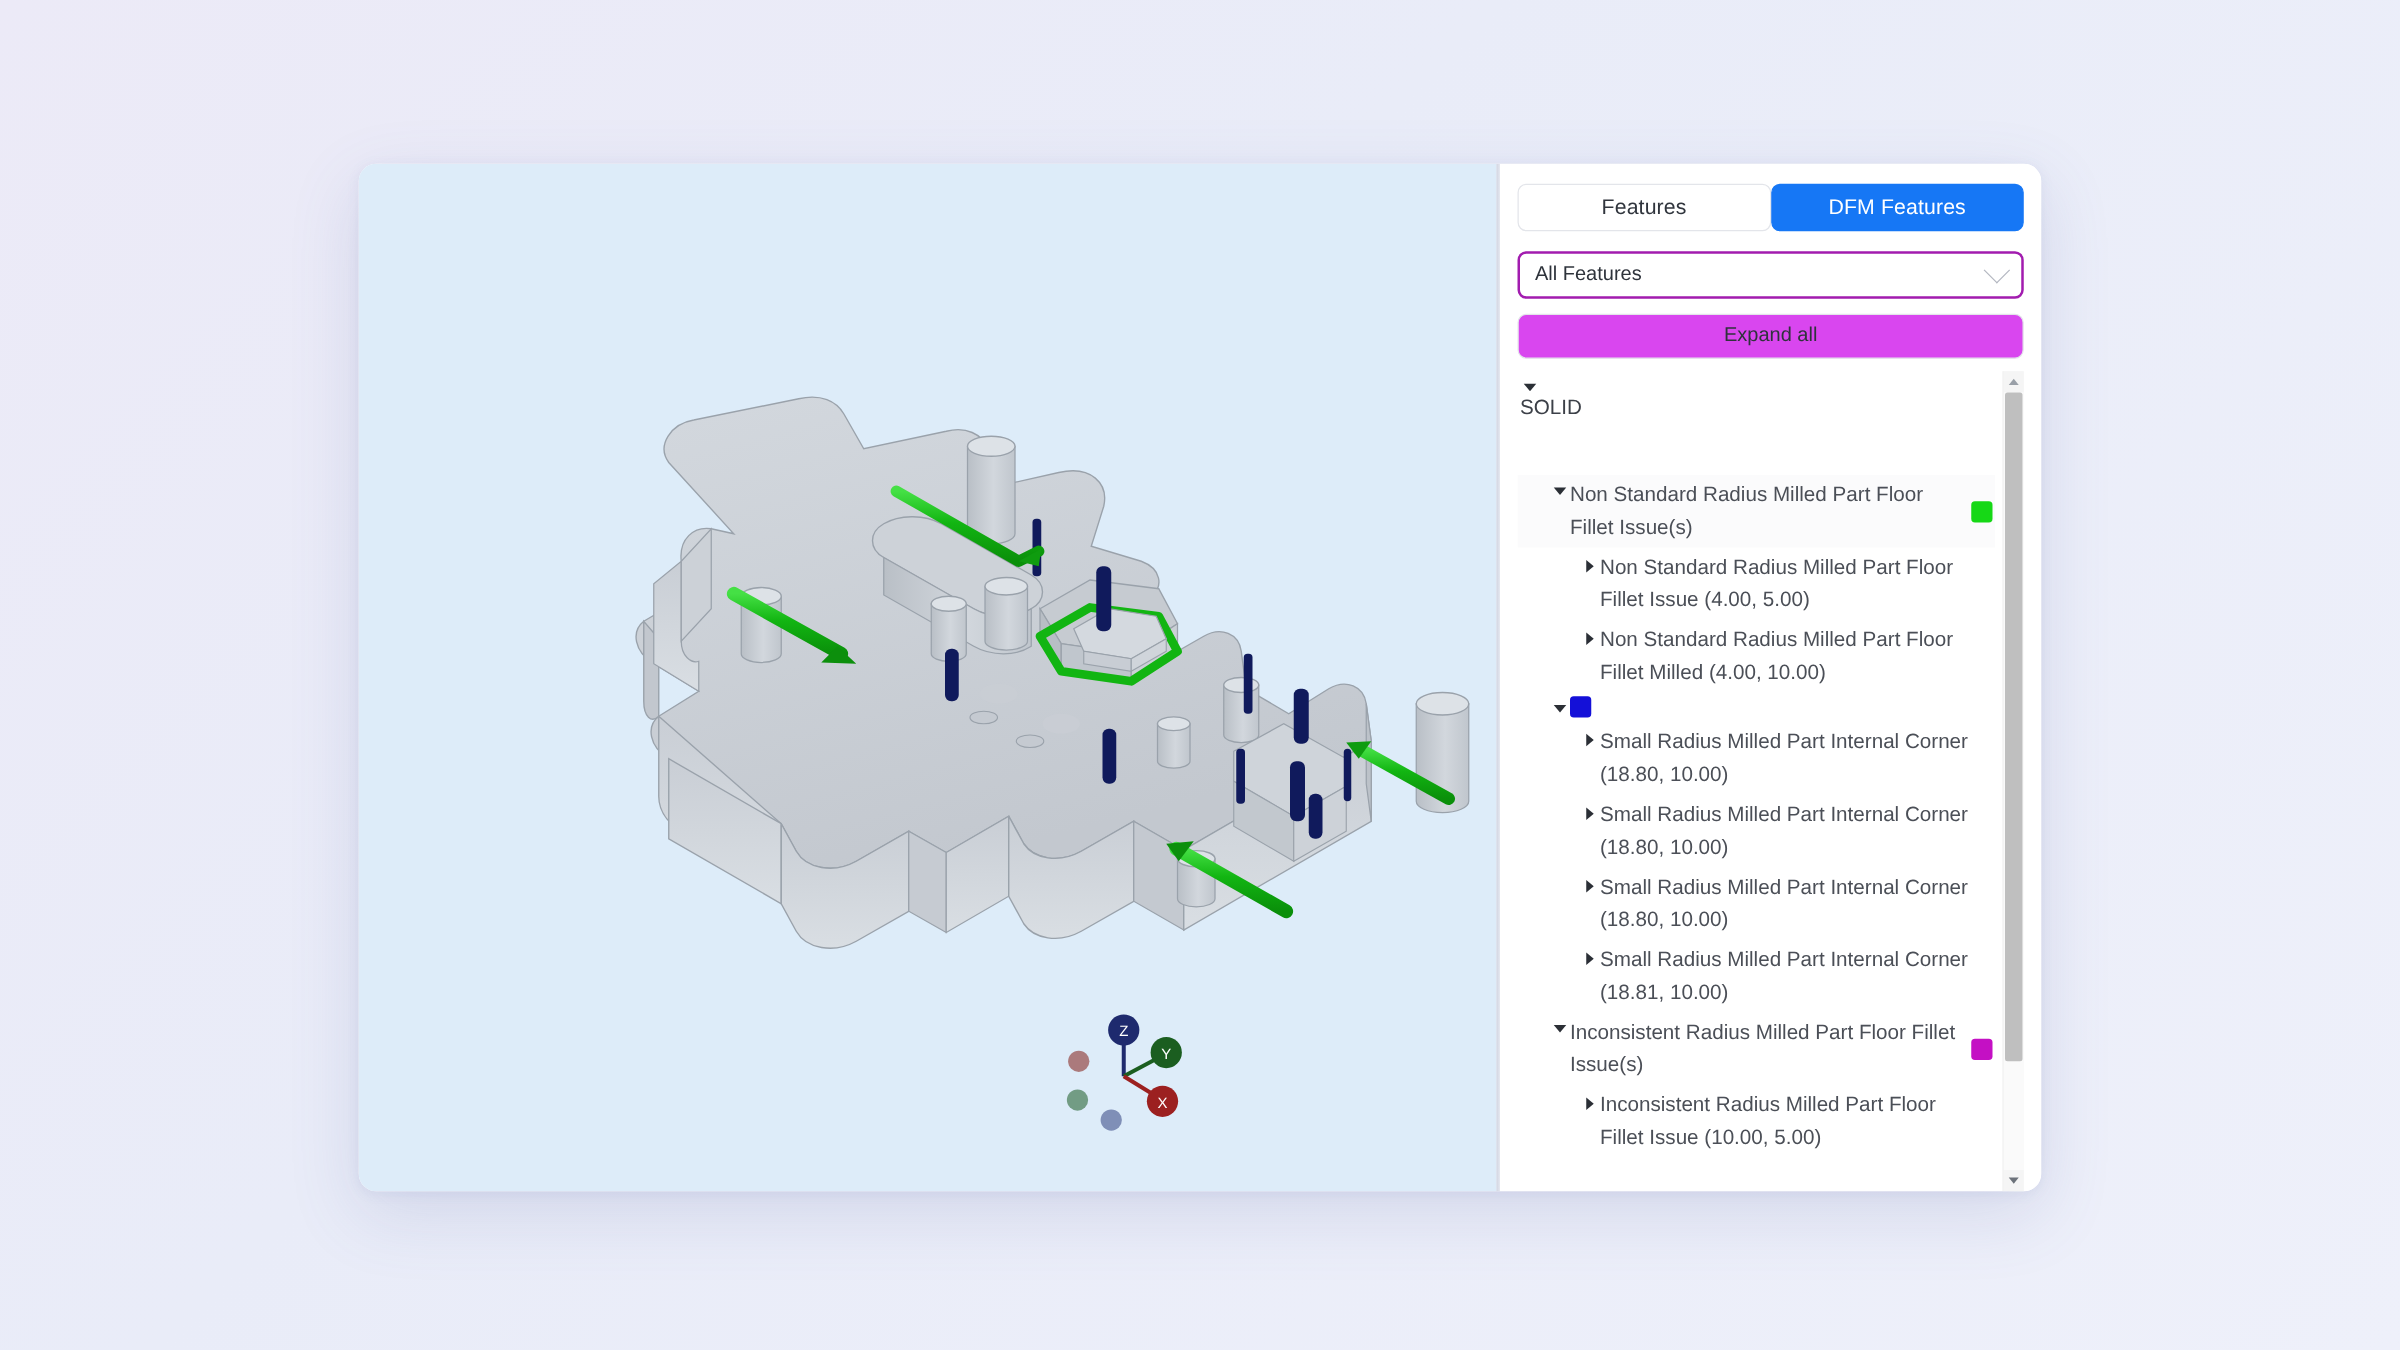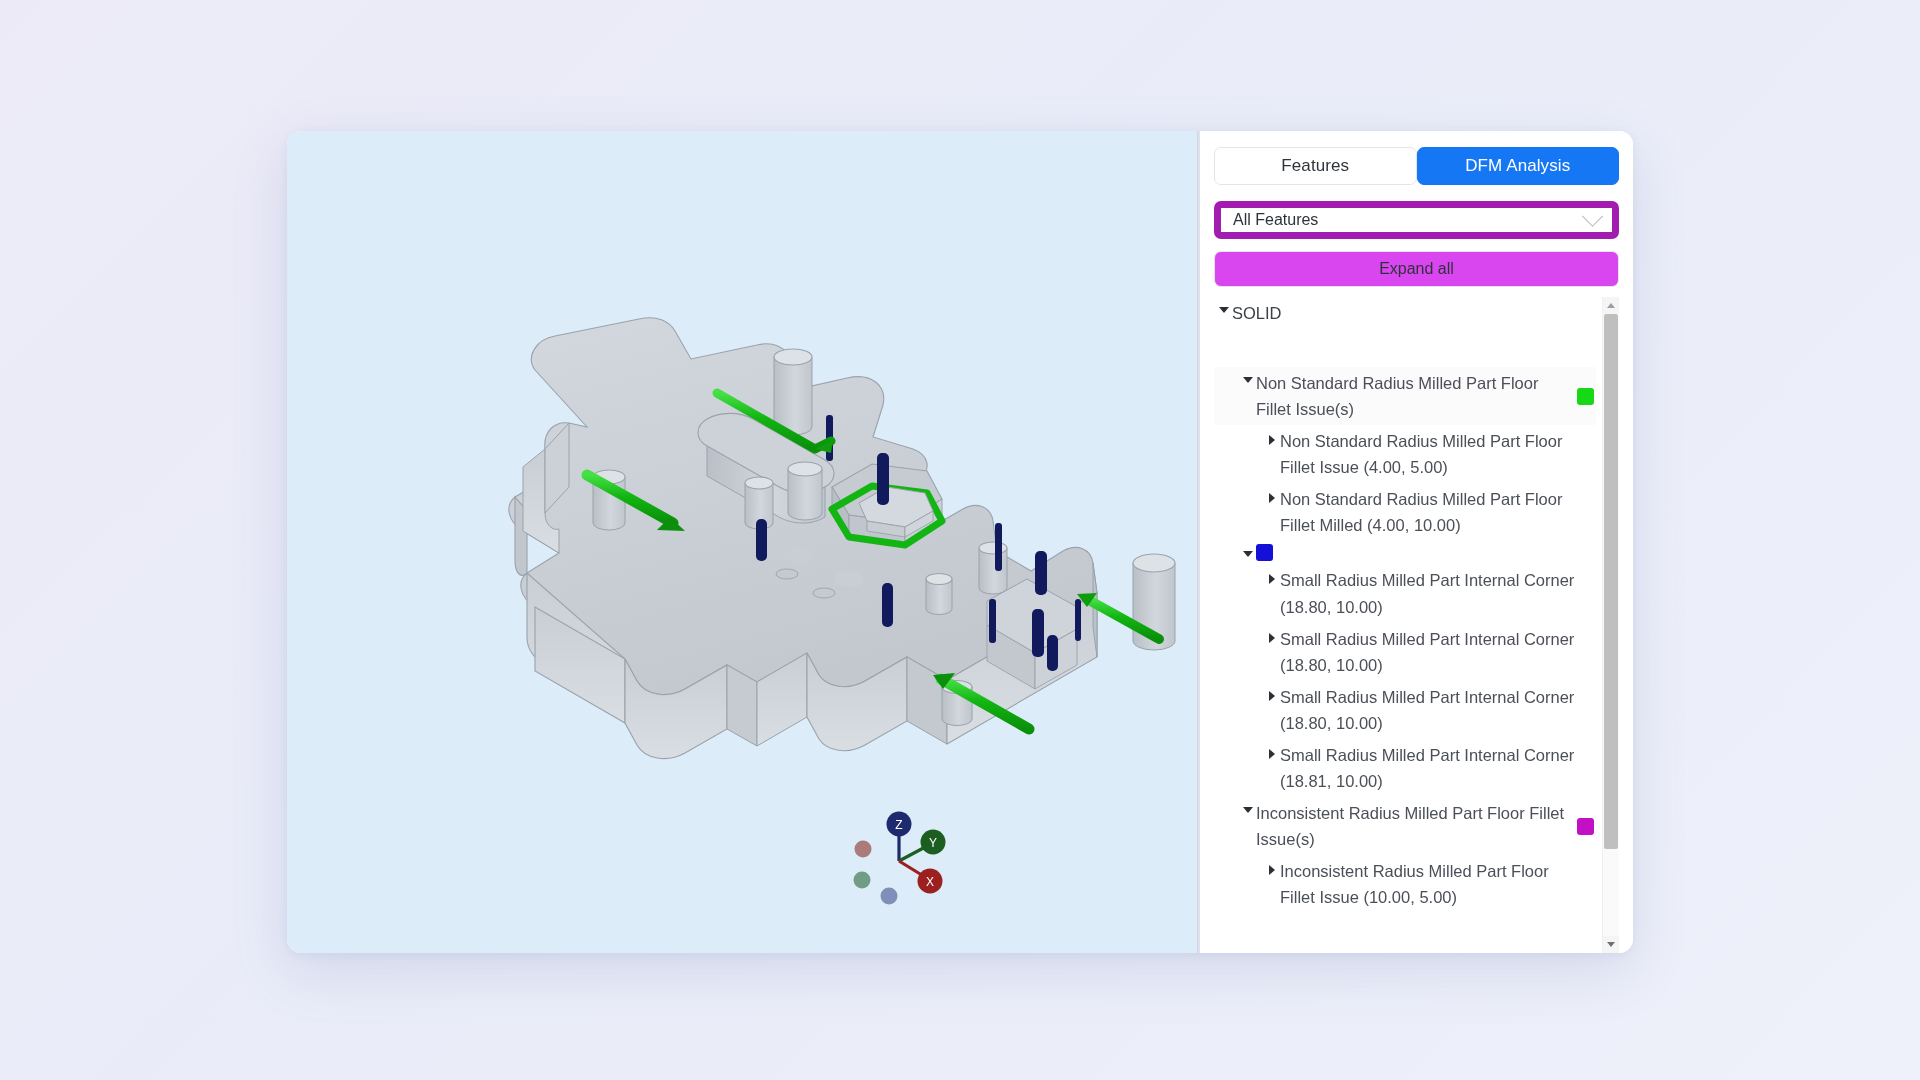--- a/index.html
+++ b/index.html
@@ -85,21 +85,21 @@
     letter-spacing: .1px;
   }
   .tab.active {
     background: #1677f5;
     border-color: #1677f5;
     color: #ffffff;
   }
 
   .select-box {
     height: 38px;
-    border: 7px solid #a21caf;
+    border: 2px solid #a21caf;
     border-radius: 7px;
     background: #fff;
     display: flex;
     align-items: center;
     padding: 0 12px;
     margin-bottom: 12px;
     cursor: pointer;
   }
   .select-value { font-size: 16px; color: #2e333b; flex: 1 1 auto; }
   .chev {
@@ -179,21 +179,21 @@
   .tree-row.root .tree-label { color: #3c4048; }
 
   .swatch {
     flex: 0 0 auto;
     width: 17px; height: 17px;
     border-radius: 3px;
     align-self: center;
     margin-right: 2px;
   }
 
-  .lvl0 { padding-left: 2px; }
+  .lvl0 { padding-left: 2px; flex-direction: column; }
   .lvl1 { padding-left: 26px; }
   .lvl2 { padding-left: 50px; }
 
   
   .scrollbar {
     flex: 0 0 17px;
     background: #fafafa;
     border-left: 1px solid #f0f0f0;
     display: flex;
     flex-direction: column;
@@ -417,21 +417,21 @@
 
   <div class="viewport-divider"></div>
 
   <div class="panel">
 
     <div class="tabs">
       <div class="tab">
         <span>Features</span>
       </div>
       <div class="tab active">
-        <span>DFM Analysis</span>
+        <span>DFM Features</span>
       </div>
     </div>
 
     <div class="select-box">
       <span class="select-value">All Features</span>
       <span class="chev"></span>
     </div>
 
     <div class="expand-all">
       <span>Expand all</span>

